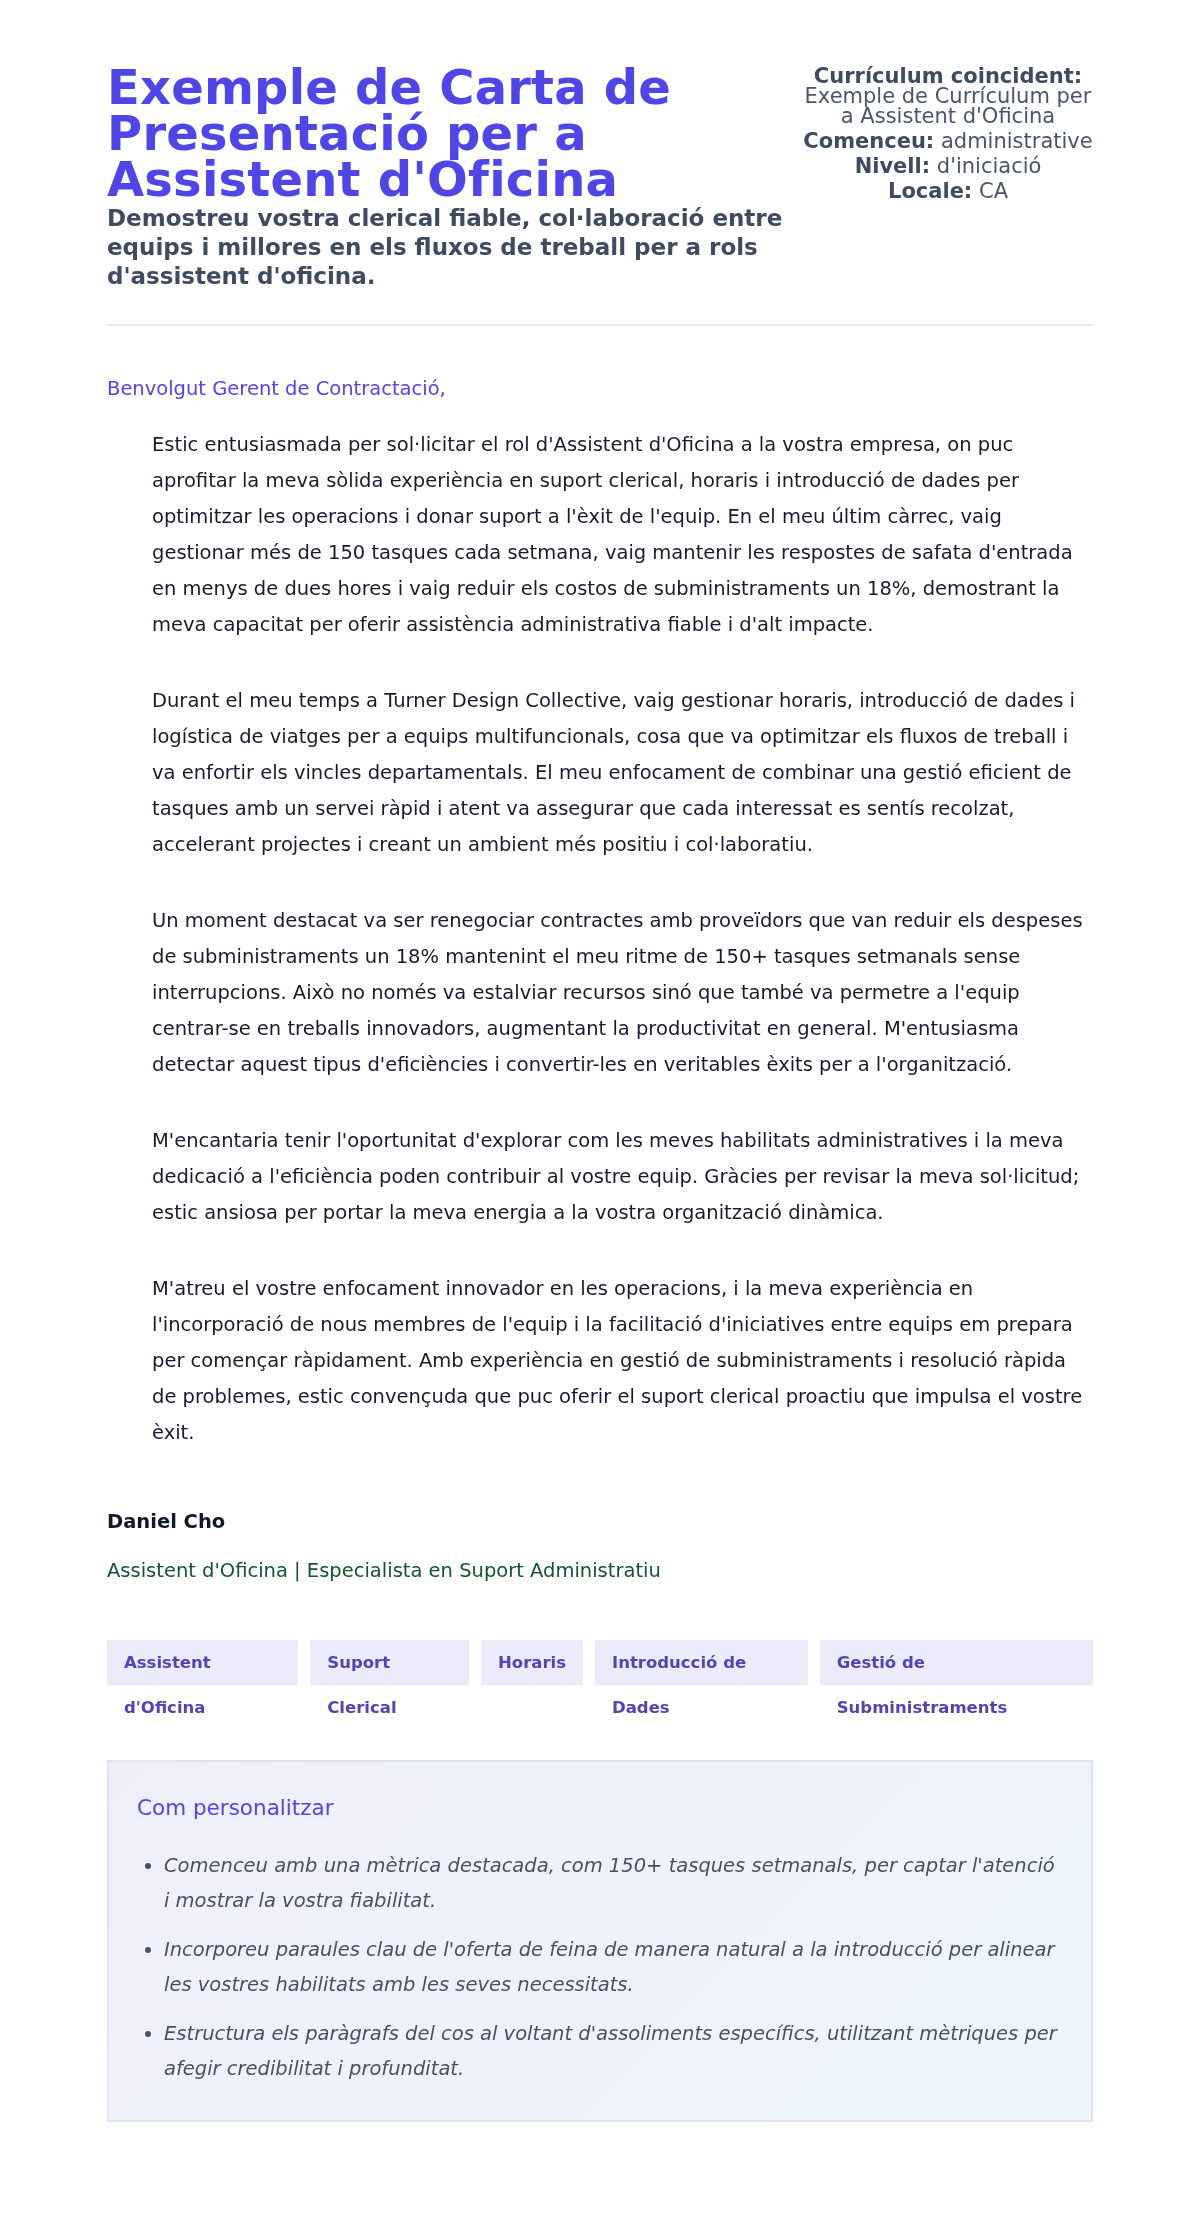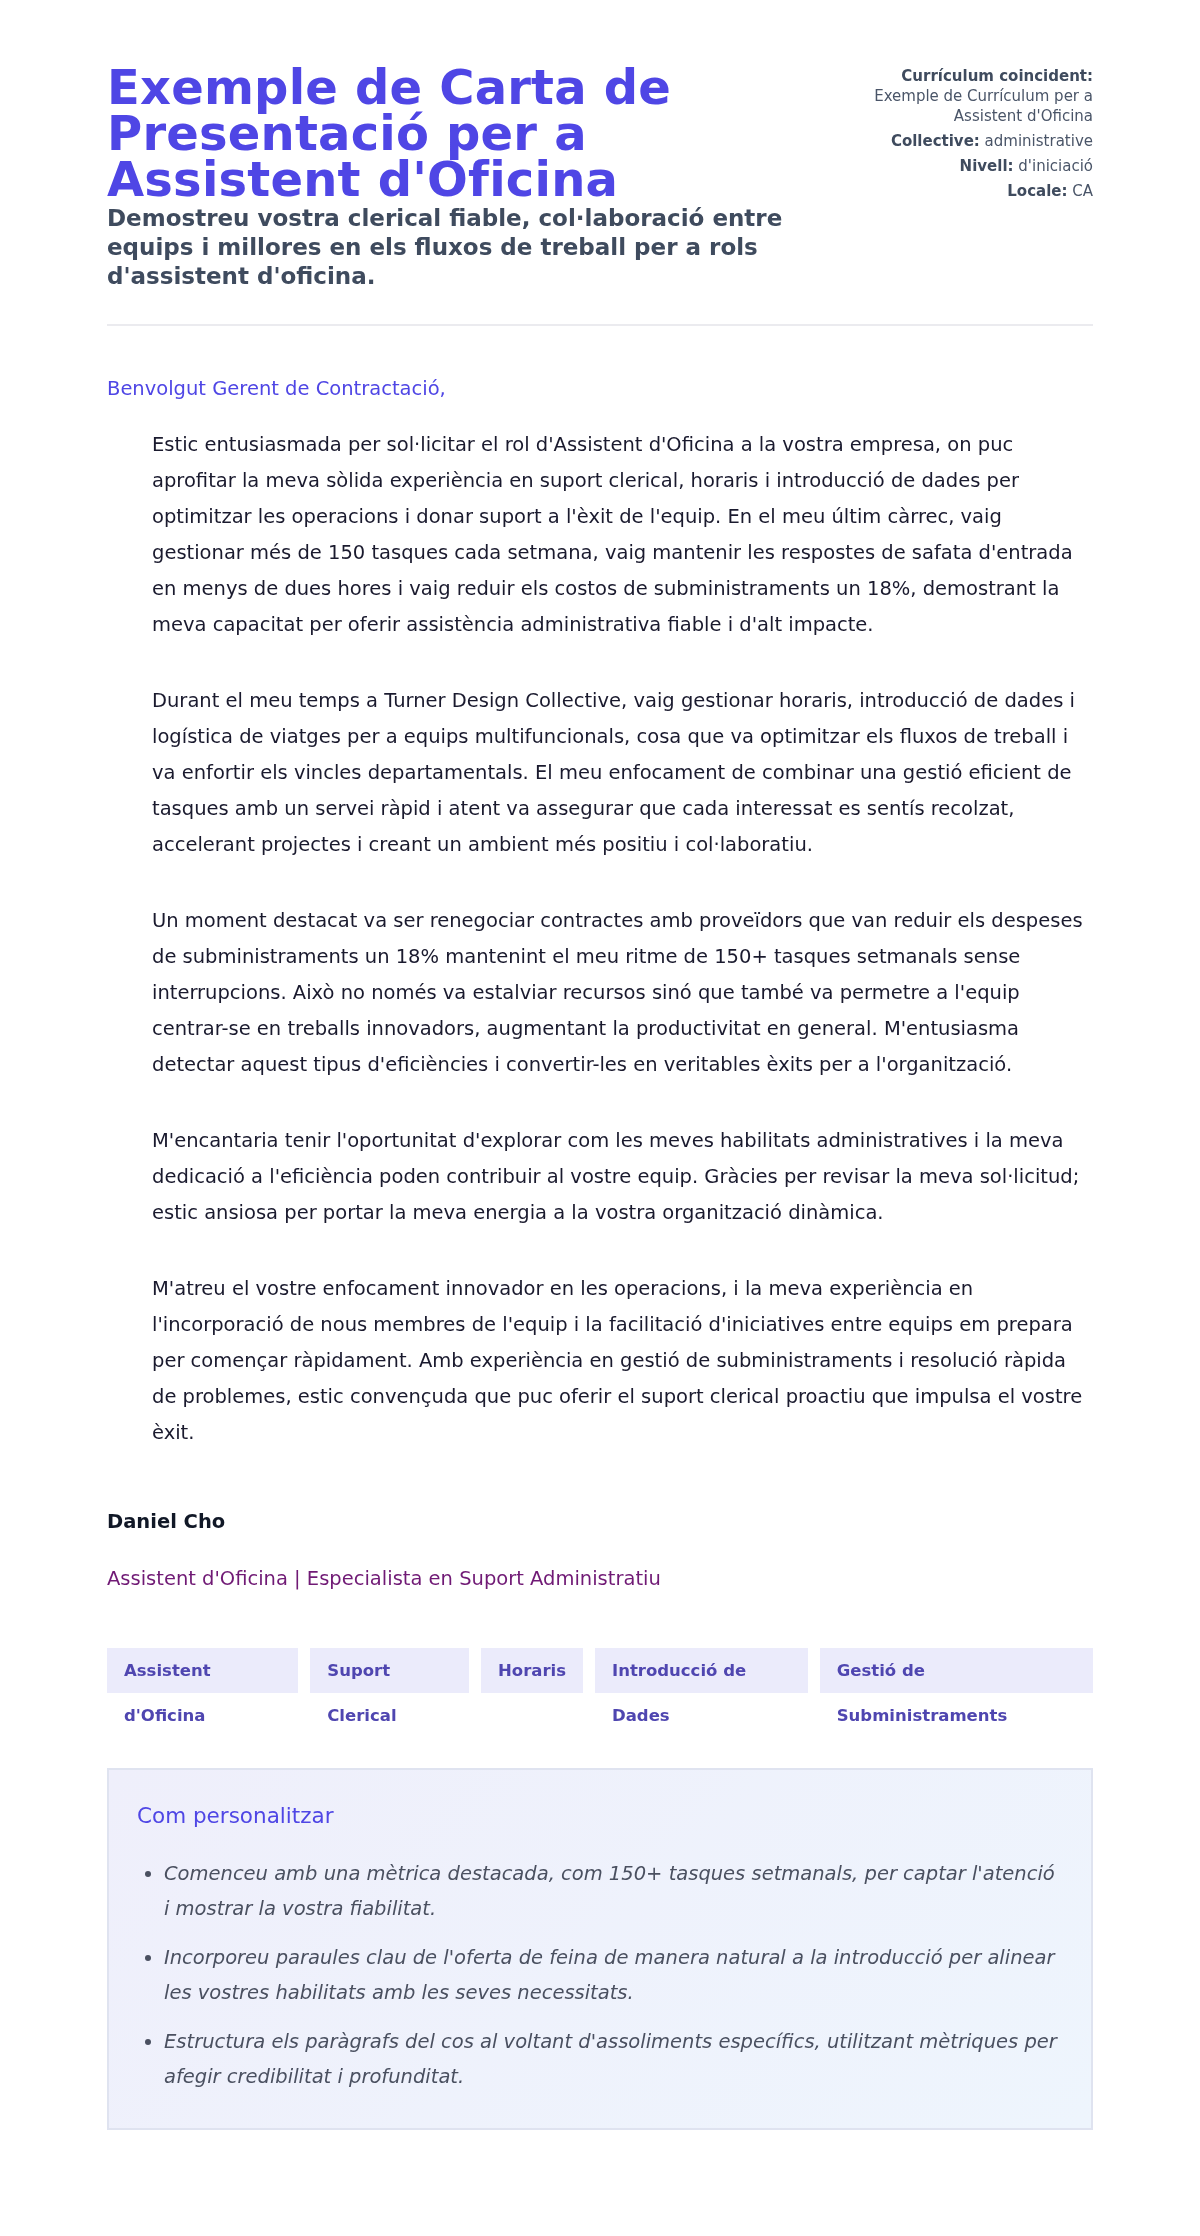--- a/index.html
+++ b/index.html
@@ -2,31 +2,31 @@
 <html><head>
 <meta charset="utf-8">
 <style>
   html, body { margin: 0; padding: 0; background: #ffffff; }
   body { width: 1200px; min-height: 2236px; font-family: "DejaVu Sans", sans-serif; color: #1a1a2e; }
   .page { position: relative; width: 986px; margin: 0 0 0 107px; padding-top: 64px; }
   .header { display: flex; justify-content: space-between; align-items: flex-start; }
   .header-left { width: 680px; }
   .title { margin: 0; font-size: 48px; line-height: 46px; font-weight: bold; color: #4f46e5; letter-spacing: 0.2px; }
   .subtitle { margin: 2px 0 0 0; font-size: 23px; line-height: 29px; font-weight: bold; color: #3f4b5e; width: 690px; }
-  .meta { text-align: right; font-size: 15px; line-height: 20px; color: #4a5568; width: 290px; padding-top: 2px; }
+  .meta { text-align: center; font-size: 21px; line-height: 20px; color: #4a5568; width: 290px; padding-top: 2px; }
   .meta .row { margin-bottom: 5px; }
   .meta .label { font-weight: bold; color: #3f4b5e; }
   .meta .row-block .value { display: block; }
   .divider { height: 2px; background: #ebebef; margin: 33px 0 0 0; border: none; }
   .greeting { margin: 50px 0 12px 0; font-size: 19.5px; font-weight: normal; color: #4f46e5; line-height: 26px; }
   .body-text { margin-top: 25px; margin-left: 45px; }
   .body-text p { margin: 0 0 40px 0; font-size: 19.5px; line-height: 36px; color: #1a1a2e; }
   .signature { margin-top: 58px; }
   .sig-name { font-size: 19.5px; font-weight: bold; color: #111827; line-height: 26px; }
-  .sig-title { font-size: 19.5px; color: #701a75; line-height: 28px; margin-top: 30px; }
+  .sig-title { font-size: 19.5px; color: #14532d; line-height: 28px; margin-top: 22px; }
   .tags { display: flex; gap: 12px; margin-top: 55px; font-weight: bold; }
   .tag { background: #ebebfb; color: #4f46b0; font-size: 16.5px; padding: 0 17px; height: 45px; line-height: 45px; }
   .tips { margin-top: 75px; border: 2px solid #dfe3f0; background: linear-gradient(135deg, #efeffb 0%, #eef5fd 100%); padding: 32px 28px 34px 28px; }
   .tips-title { margin: 0; font-size: 21.5px; font-weight: normal; color: #4f46e5; line-height: 28px; }
   .tips ul { margin: 26px 0 0 0; padding-left: 27px; }
   .tips li { font-size: 19.5px; line-height: 35px; color: #4a5060; margin-bottom: 14px; font-style: italic; }
   .tips li:last-child { margin-bottom: 0; }
   .tips li::marker { color: #4a5060; }
 </style>
 </head>
@@ -38,21 +38,21 @@
     <div class="header-left">
       <h1 class="title">Exemple de Carta de Presentació per a Assistent d'Oficina</h1>
       <h2 class="subtitle">Demostreu vostra clerical fiable, col·laboració entre equips i millores en els fluxos de treball per a rols d'assistent d'oficina.</h2>
     </div>
     <aside class="meta">
       <div class="row row-block">
         <span class="label">Currículum coincident:</span>
         <span class="value">Exemple de Currículum per a Assistent d'Oficina</span>
       </div>
       <div class="row">
-        <span class="label">Collective:</span>
+        <span class="label">Comenceu:</span>
         <span class="value">administrative</span>
       </div>
       <div class="row">
         <span class="label">Nivell:</span>
         <span class="value">d'iniciació</span>
       </div>
       <div class="row">
         <span class="label">Locale:</span>
         <span class="value">CA</span>
       </div>

